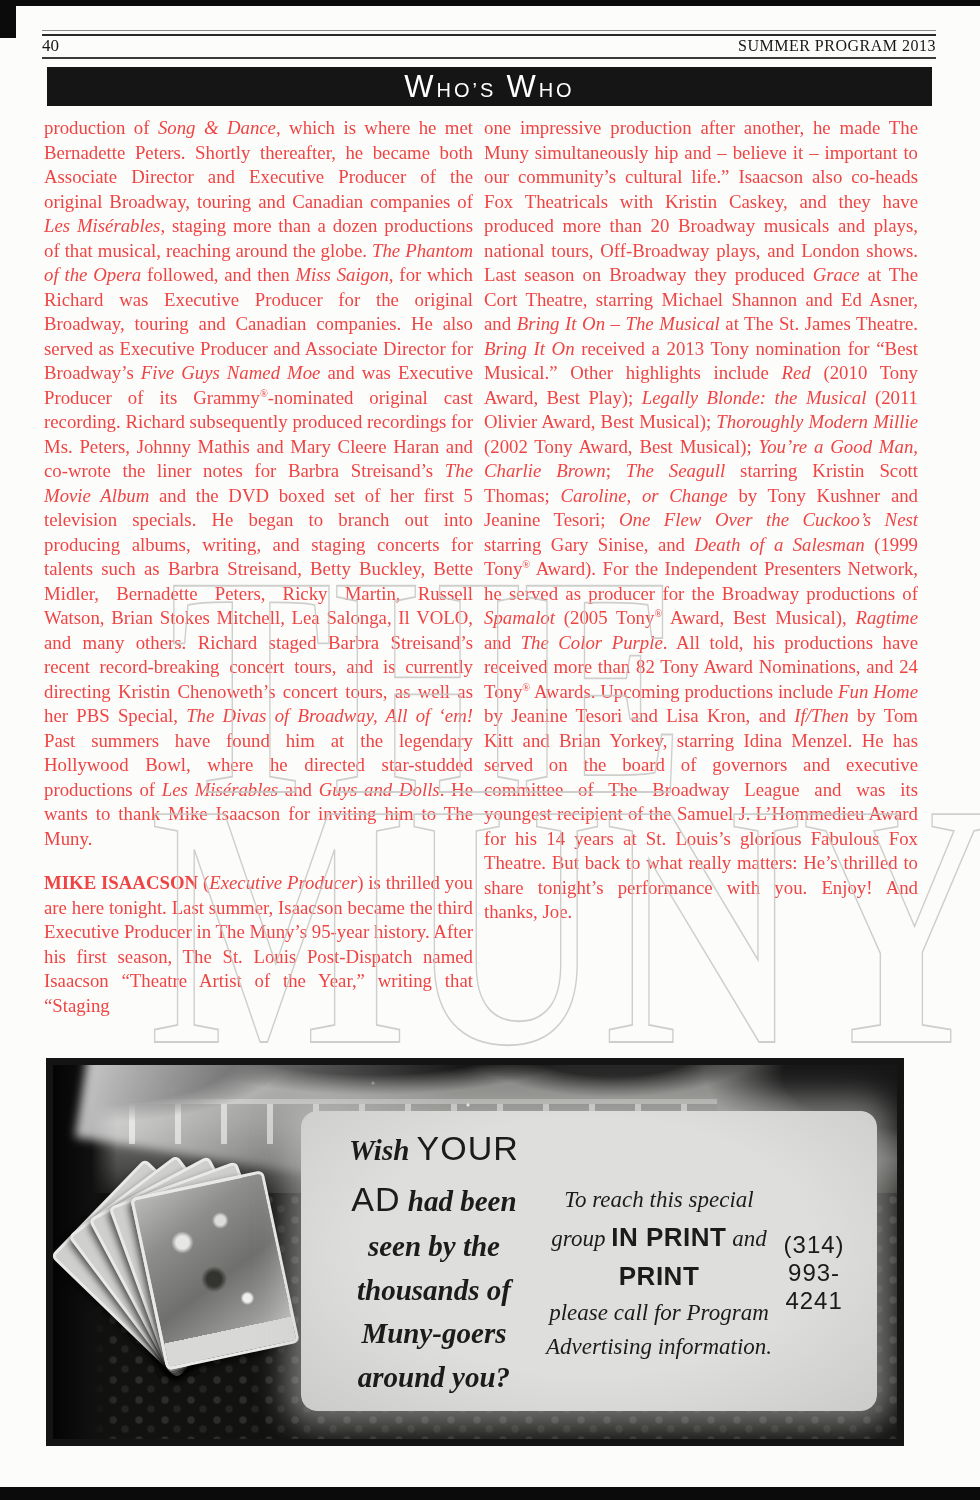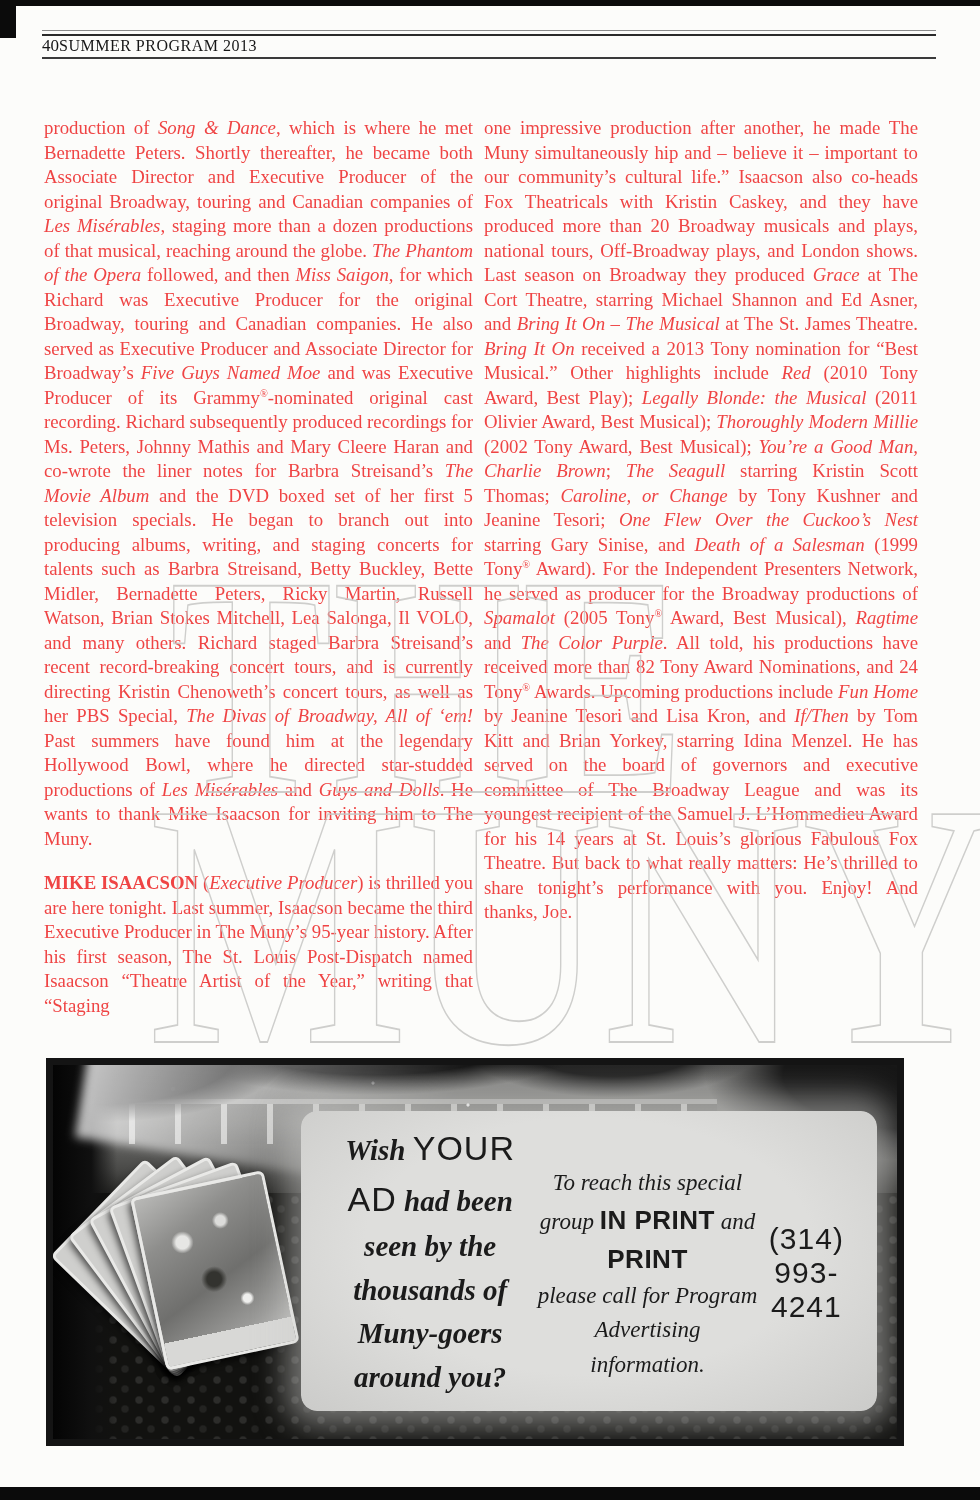--- a/index.html
+++ b/index.html
@@ -6,21 +6,21 @@
   #page{position:relative;width:980px;height:1500px;background:#fcfcfa;overflow:hidden;
         font-family:"Liberation Serif",serif;color:#161616;}
   
   .edge-top{position:absolute;left:0;top:0;width:980px;height:6px;background:#0b0b0b;}
   .edge-bottom{position:absolute;left:0;top:1487px;width:980px;height:13px;background:#0b0b0b;}
   .edge-corner{position:absolute;left:0;top:0;width:16px;height:38px;background:#0b0b0b;}
   
   .rule1{position:absolute;left:42px;top:30px;width:894px;height:3px;
          border-top:1px solid #8a8a8a;border-bottom:2px solid #2a2a2a;}
   .hdr{position:absolute;left:42px;top:36px;width:894px;height:20px;
-       display:flex;align-items:baseline;}
+       display:flex;justify-content:space-between;align-items:baseline;}
   .hdr .pgnum{font-size:17px;}
   .hdr .prog{font-size:16px;letter-spacing:.5px;}
   .rule2{position:absolute;left:42px;top:57px;width:894px;border-top:2px solid #3a3a3a;}
   
   .titlebar{position:absolute;left:47px;top:67px;width:885px;height:39px;background:#151515;
             display:flex;align-items:center;justify-content:center;color:#fff;
             font-family:"Liberation Sans",sans-serif;letter-spacing:3px;}
   .titlebar span{line-height:1;}
   .seg-lg{font-size:31px;font-weight:500;}
   .seg-sm{font-size:20px;font-weight:500;}
@@ -90,38 +90,41 @@
       background:radial-gradient(ellipse at 50% 45%,#dededc 55%,#cbcbc9 100%);
       box-shadow:0 0 30px 16px rgba(210,210,208,.5);
       display:flex;flex-direction:row;align-items:center;justify-content:center;
       text-align:center;color:#1b1b1b;padding:8px 22px;box-sizing:border-box;}
   .headline{font-style:italic;font-weight:700;font-size:29px;line-height:1.5;}
   .headline .seg-s{font-family:"Liberation Sans",sans-serif;font-style:normal;font-weight:500;
       font-size:34px;letter-spacing:1px;}
   .contact{font-style:italic;font-size:23px;line-height:1.5;margin-top:26px;}
   .contact .seg-s{font-family:"Liberation Sans",sans-serif;font-style:normal;font-weight:700;
       font-size:26px;letter-spacing:.5px;}
-  .phone{font-family:"Liberation Sans",sans-serif;font-weight:500;font-size:30px;
+  .phone{font-family:"Liberation Sans",sans-serif;font-weight:500;font-size:24px;
       letter-spacing:1px;margin-top:24px;}
 </style>
 </head>
 <body>
 
 <div id="page">
 
   <div class="edge-top"></div>
   <div class="edge-corner"></div>
 
   <div class="rule1"></div>
   <div class="hdr">
     <span class="pgnum">40</span>
     <span class="prog">SUMMER PROGRAM 2013</span>
   </div>
   <div class="rule2"></div>
 
+  <div class="titlebar">
+    <span><span class="seg-lg">W</span><span class="seg-sm">HO’S</span><span class="seg-gap"> </span><span class="seg-lg">W</span><span class="seg-sm">HO</span></span>
+  </div>
 
   <div class="col col-left">
       <div class="para"><span class="seg-r">production of </span><span class="seg-i">Song &amp; Dance</span><span class="seg-r">, which is where he met Bernadette Peters. Shortly thereafter, he became both Associate Director and Executive Producer of the original Broadway, touring and Canadian companies of </span><span class="seg-i">Les Misérables</span><span class="seg-r">, staging more than a dozen productions of that musical, reaching around the globe. </span><span class="seg-i">The Phantom of the Opera</span><span class="seg-r"> followed, and then </span><span class="seg-i">Miss Saigon</span><span class="seg-r">, for which Richard was Executive Producer for the original Broadway, touring and Canadian companies. He also served as Executive Producer and Associate Director for Broadway’s </span><span class="seg-i">Five Guys Named Moe</span><span class="seg-r"> and was Executive Producer of its Grammy</span><span class="seg-sup">®</span><span class="seg-r">-nominated original cast recording. Richard subsequently produced recordings for Ms. Peters, Johnny Mathis and Mary Cleere Haran and co-wrote the liner notes for Barbra Streisand’s </span><span class="seg-i">The Movie Album</span><span class="seg-r"> and the DVD boxed set of her first 5 television specials. He began to branch out into producing albums, writing, and staging concerts for talents such as Barbra Streisand, Betty Buckley, Bette Midler, Bernadette Peters, Ricky Martin, Russell Watson, Brian Stokes Mitchell, Lea Salonga, Il VOLO, and many others. Richard staged Barbra Streisand’s recent record-breaking concert tours, and is currently directing Kristin Chenoweth’s concert tours, as well as her PBS Special, </span><span class="seg-i">The Divas of Broadway, All of ‘em!</span><span class="seg-r"> Past summers have found him at the legendary Hollywood Bowl, where he directed star-studded productions of </span><span class="seg-i">Les Misérables</span><span class="seg-r"> and </span><span class="seg-i">Guys and Dolls</span><span class="seg-r">. He wants to thank Mike Isaacson for inviting him to The Muny.</span></div>
       <div class="para"><span class="seg-b">MIKE ISAACSON</span><span class="seg-r"> (</span><span class="seg-i">Executive Producer</span><span class="seg-r">) is thrilled you are here tonight. Last summer, Isaacson became the third Executive Producer in The Muny’s 95-year history. After his first season, The St. Louis Post-Dispatch named Isaacson “Theatre Artist of the Year,” writing that “Staging</span></div>
     </div>
   <div class="col col-right">
       <div class="para"><span class="seg-r">one impressive production after another, he made The Muny simultaneously hip and – believe it – important to our community’s cultural life.” Isaacson also co-heads Fox Theatricals with Kristin Caskey, and they have produced more than 20 Broadway musicals and plays, national tours, Off-Broadway plays, and London shows. Last season on Broadway they produced </span><span class="seg-i">Grace</span><span class="seg-r"> at The Cort Theatre, starring Michael Shannon and Ed Asner, and </span><span class="seg-i">Bring It On – The Musical</span><span class="seg-r"> at The St. James Theatre. </span><span class="seg-i">Bring It On</span><span class="seg-r"> received a 2013 Tony nomination for “Best Musical.”  Other highlights include </span><span class="seg-i">Red</span><span class="seg-r"> (2010 Tony Award, Best Play); </span><span class="seg-i">Legally Blonde: the Musical</span><span class="seg-r"> (2011 Olivier Award, Best Musical); </span><span class="seg-i">Thoroughly Modern Millie</span><span class="seg-r"> (2002 Tony Award, Best Musical); </span><span class="seg-i">You’re a Good Man, Charlie Brown</span><span class="seg-r">; </span><span class="seg-i">The Seagull</span><span class="seg-r"> starring Kristin Scott Thomas; </span><span class="seg-i">Caroline, or Change</span><span class="seg-r"> by Tony Kushner and Jeanine Tesori; </span><span class="seg-i">One Flew Over the Cuckoo’s Nest</span><span class="seg-r"> starring Gary Sinise, and </span><span class="seg-i">Death of a Salesman</span><span class="seg-r"> (1999 Tony</span><span class="seg-sup">®</span><span class="seg-r"> Award). For the Independent Presenters Network, he served as producer for the Broadway productions of </span><span class="seg-i">Spamalot</span><span class="seg-r"> (2005 Tony</span><span class="seg-sup">®</span><span class="seg-r"> Award, Best Musical), </span><span class="seg-i">Ragtime</span><span class="seg-r"> and </span><span class="seg-i">The Color Purple</span><span class="seg-r">.  All told, his productions have received more than 82 Tony Award Nominations, and 24 Tony</span><span class="seg-sup">®</span><span class="seg-r"> Awards. Upcoming productions include </span><span class="seg-i">Fun Home</span><span class="seg-r"> by Jeanine Tesori and Lisa Kron, and </span><span class="seg-i">If/Then</span><span class="seg-r"> by Tom Kitt and Brian Yorkey, starring Idina Menzel. He has served on the board of governors and executive committee of The Broadway League and was its youngest recipient of the Samuel J. L’Hommedieu Award for his 14 years at St. Louis’s glorious Fabulous Fox Theatre. But back to what really matters: He’s thrilled to share tonight’s performance with you. Enjoy! And thanks, Joe.</span></div>
     </div>
 
   <svg class="wm" width="980" height="1500" viewBox="0 0 980 1500">

